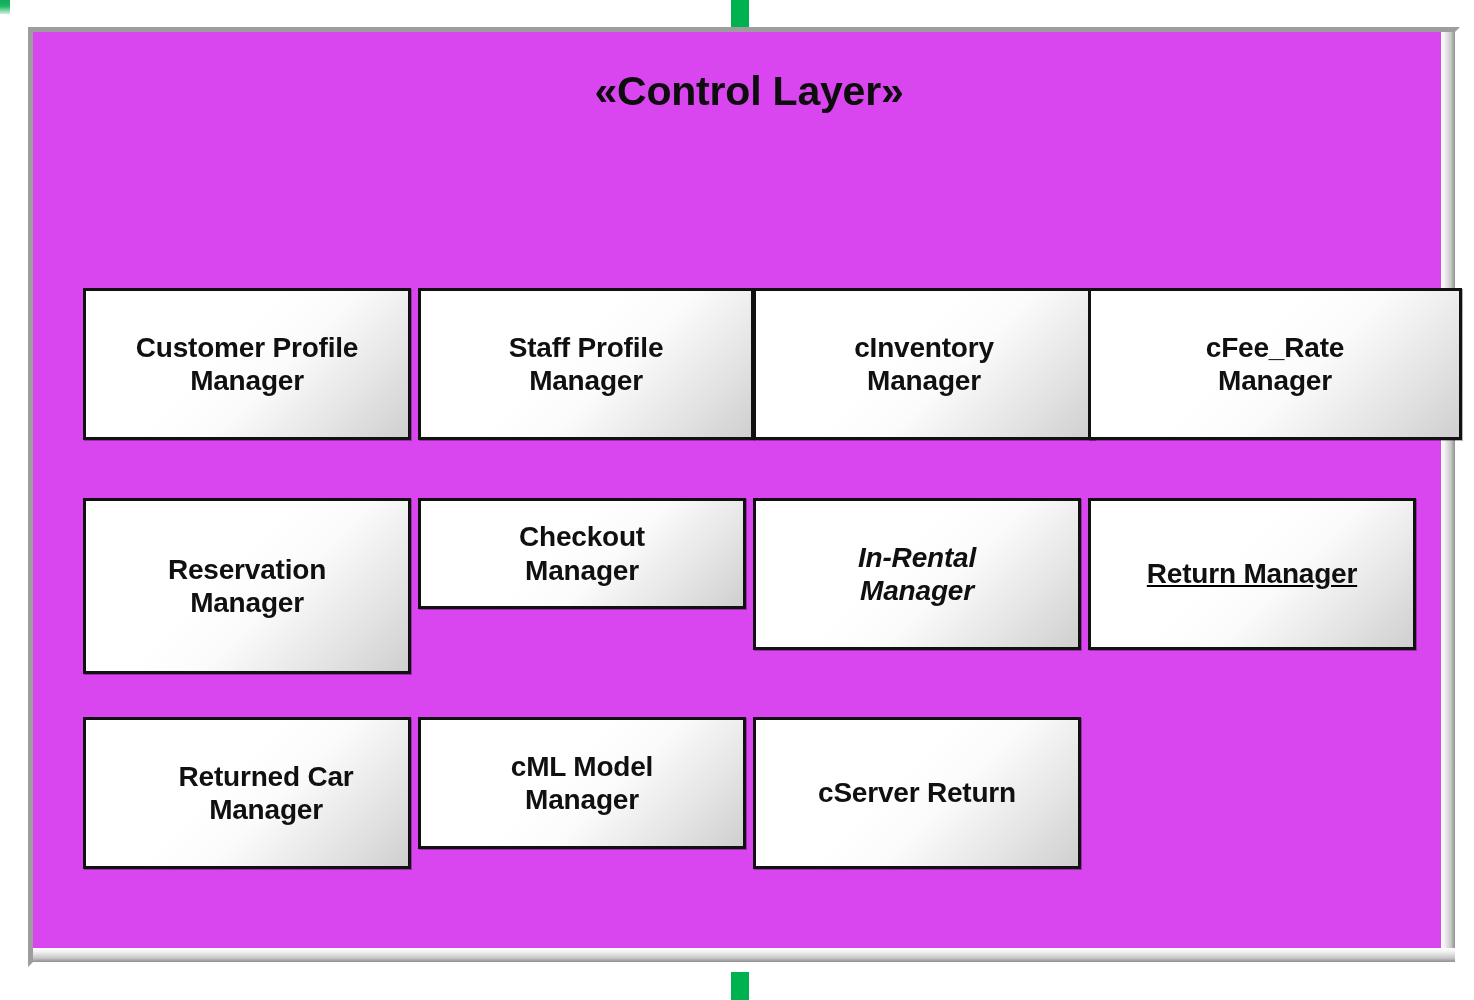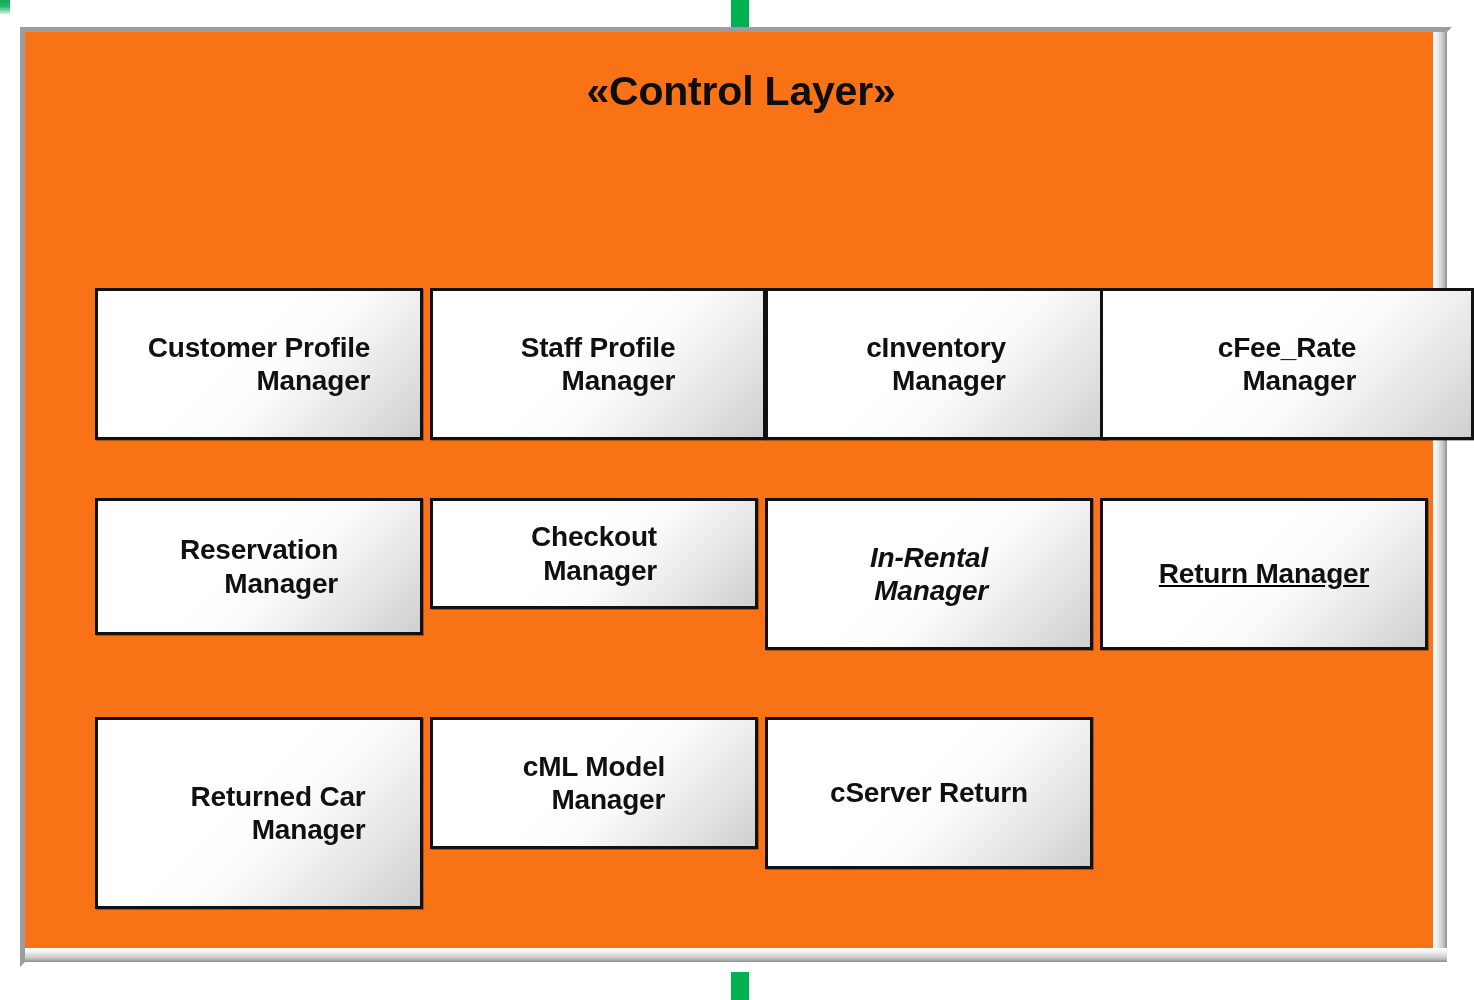--- a/index.html
+++ b/index.html
@@ -43,25 +43,25 @@
     left: 1086px;
     top: 2px;
     width: 10px;
     height: 14px;
     background: linear-gradient(180deg, #11a85a 0%, #1eb866 45%, rgba(60,200,130,0.25) 100%);
   }
 
   
   #package-frame {
     position: absolute;
-    left: 20px;
+    left: 28px;
     top: 27px;
     width: 1432px;
     height: 940px;
-    background: #f97316;
+    background: #d946ef;
     border-top: 5px solid #9d9d9d;
     border-left: 5px solid #9d9d9d;
     border-right: 5px solid #ffffff;
     border-bottom: 5px solid #ffffff;
     box-sizing: border-box;
   }
   
   #frame-edge-right {
     position: absolute;
     right: 0px;
@@ -101,23 +101,22 @@
     background:
       linear-gradient(135deg,
         #ffffff 0%,
         #ffffff 42%,
         #fbfbfb 58%,
         #e3e3e3 82%,
         #cfcfcf 100%);
     display: flex;
     align-items: center;
     justify-content: center;
-    text-align: right;
+    text-align: center;
     box-shadow: 1px 1px 0 rgba(0,0,0,0.30);
-    margin-left: 20px;
   }
   .comp-label {
     font-size: 28px;
     font-weight: bold;
     color: #101010;
     line-height: 1.18;
     letter-spacing: -0.2px;
     white-space: pre-line;
     font-family: "Liberation Sans", sans-serif;
   }
@@ -147,36 +146,36 @@
 Manager</span>
         </div>
         <div class="comp-box" style="left: 720px; top: 256px; width: 342px; height: 152px;">
           <span class="comp-label">cInventory
 Manager</span>
         </div>
         <div class="comp-box" style="left: 1055px; top: 256px; width: 374px; height: 152px;">
           <span class="comp-label">cFee_Rate
 Manager</span>
         </div>
-        <div class="comp-box" style="left: 50px; top: 466px; width: 328px; height: 137px;">
+        <div class="comp-box" style="left: 50px; top: 466px; width: 328px; height: 176px;">
           <span class="comp-label">Reservation
 Manager</span>
         </div>
         <div class="comp-box" style="left: 385px; top: 466px; width: 328px; height: 111px;">
           <span class="comp-label">Checkout
 Manager</span>
         </div>
         <div class="comp-box" style="left: 720px; top: 466px; width: 328px; height: 152px; font-style: italic;">
           <span class="comp-label">In-Rental
 Manager</span>
         </div>
         <div class="comp-box" style="left: 1055px; top: 466px; width: 328px; height: 152px; text-decoration: underline;">
           <span class="comp-label">Return Manager</span>
         </div>
-        <div class="comp-box" style="left: 50px; top: 685px; width: 328px; height: 192px; padding-left: 38px;">
+        <div class="comp-box" style="left: 50px; top: 685px; width: 328px; height: 152px; padding-left: 38px;">
           <span class="comp-label">Returned Car
 Manager</span>
         </div>
         <div class="comp-box" style="left: 385px; top: 685px; width: 328px; height: 132px;">
           <span class="comp-label">cML Model
 Manager</span>
         </div>
         <div class="comp-box" style="left: 720px; top: 685px; width: 328px; height: 152px;">
           <span class="comp-label">cServer Return</span>
         </div>

